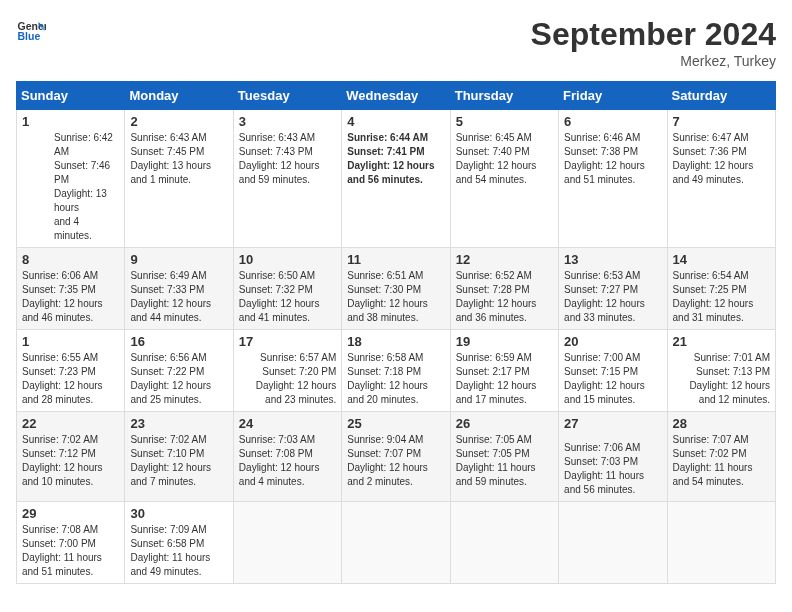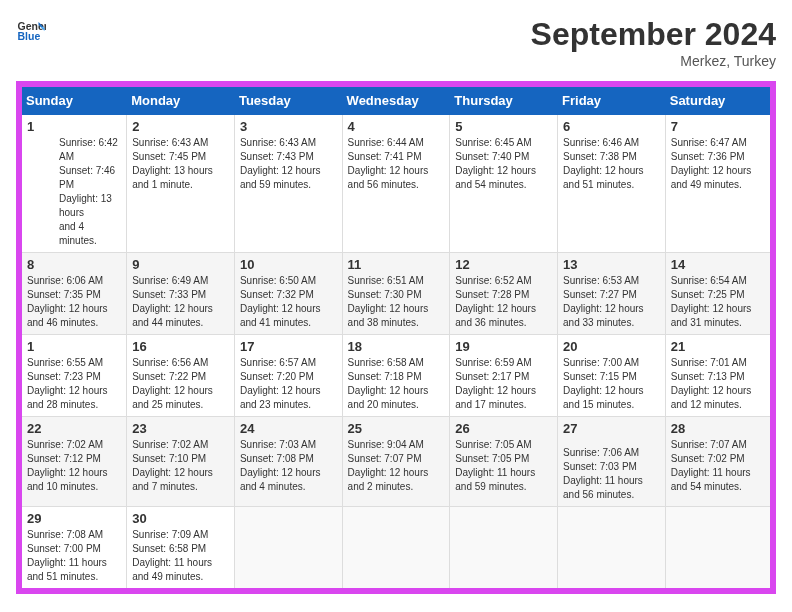--- a/index.html
+++ b/index.html
@@ -33,21 +33,21 @@
       font-weight: bold;
       color: #333;
     }
     .location {
       font-size: 14px;
       color: #555;
     }
     .calendar {
       width: 100%;
       border-collapse: collapse;
-      border: 6px solid #d946ef;
+      border: 1px solid #d946ef;
     }
     .calendar th {
       background: #1565c0;
       color: #fff;
       font-size: 13px;
       font-weight: bold;
       padding: 6px 4px;
       text-align: left;
       border: 1px solid #1565c0;
     }
@@ -127,21 +127,21 @@
         </td>
         <td>
           <span class="day-num">3</span>
           <div class="day-info" style="white-space: pre-line;">Sunrise: 6:43 AM
 Sunset: 7:43 PM
 Daylight: 12 hours
 and 59 minutes.</div>
         </td>
         <td>
           <span class="day-num">4</span>
-          <div class="day-info" style="white-space: pre-line;">Sunrise: 6:44 AM
+          <div class="day-info" style="white-space: pre-line; font-weight: bold;">Sunrise: 6:44 AM
 Sunset: 7:41 PM
 Daylight: 12 hours
 and 56 minutes.</div>
         </td>
         <td>
           <span class="day-num">5</span>
           <div class="day-info" style="white-space: pre-line;">Sunrise: 6:45 AM
 Sunset: 7:40 PM
 Daylight: 12 hours
 and 54 minutes.</div>
@@ -222,21 +222,21 @@
         </td>
         <td>
           <span class="day-num">16</span>
           <div class="day-info" style="white-space: pre-line;">Sunrise: 6:56 AM
 Sunset: 7:22 PM
 Daylight: 12 hours
 and 25 minutes.</div>
         </td>
         <td>
           <span class="day-num">17</span>
-          <div class="day-info" style="white-space: pre-line;">Sunrise: 6:57 AM
+          <div class="day-info" style="white-space: pre-line; text-align: right;">Sunrise: 6:57 AM
 Sunset: 7:20 PM
 Daylight: 12 hours
 and 23 minutes.</div>
         </td>
         <td>
           <span class="day-num">18</span>
           <div class="day-info" style="white-space: pre-line;">Sunrise: 6:58 AM
 Sunset: 7:18 PM
 Daylight: 12 hours
 and 20 minutes.</div>
@@ -250,21 +250,21 @@
         </td>
         <td>
           <span class="day-num">20</span>
           <div class="day-info" style="white-space: pre-line;">Sunrise: 7:00 AM
 Sunset: 7:15 PM
 Daylight: 12 hours
 and 15 minutes.</div>
         </td>
         <td>
           <span class="day-num">21</span>
-          <div class="day-info" style="white-space: pre-line;">Sunrise: 7:01 AM
+          <div class="day-info" style="white-space: pre-line; text-align: right;">Sunrise: 7:01 AM
 Sunset: 7:13 PM
 Daylight: 12 hours
 and 12 minutes.</div>
         </td>
       </tr>
       <tr>
         <td>
           <span class="day-num">22</span>
           <div class="day-info" style="white-space: pre-line;">Sunrise: 7:02 AM
 Sunset: 7:12 PM

